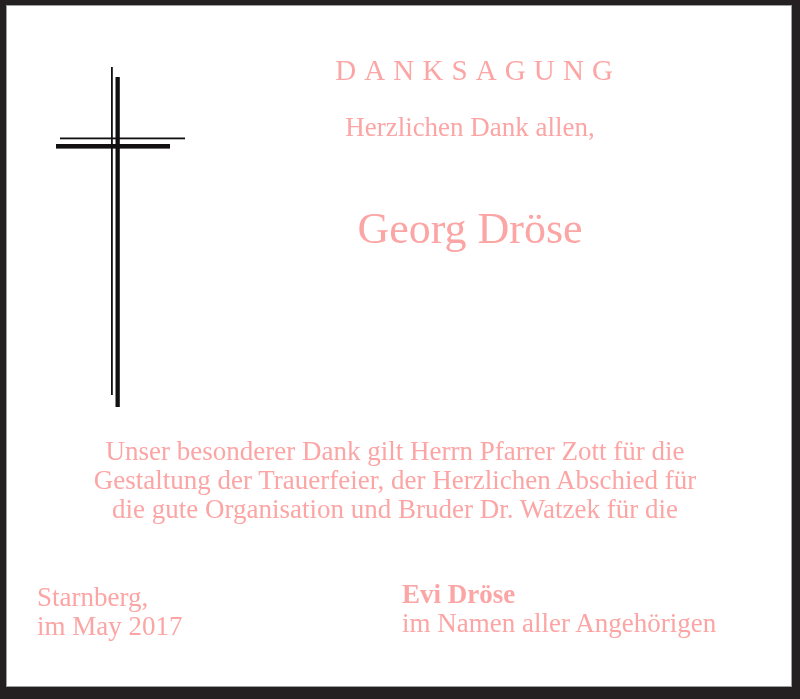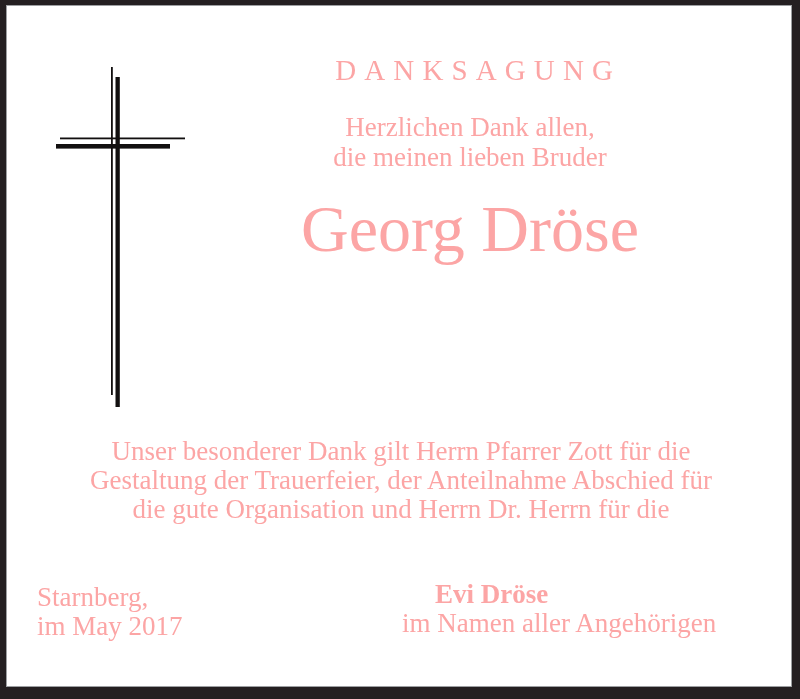--- a/index.html
+++ b/index.html
@@ -34,49 +34,48 @@
     white-space: nowrap;
   }
   .intro {
     top: 112px;
     font-size: 27px;
     line-height: 30px;
     text-align: center;
   }
   .name {
     top: 198px;
-    font-size: 66px;
+    font-size: 44px;
     line-height: 62px;
     white-space: nowrap;
   }
   .para1 {
     top: 291px;
     font-size: 27px;
     line-height: 29px;
   }
   .para2 {
     top: 437px;
     left: 6px; width: 778px;
     text-align: center;
     font-size: 27px;
     line-height: 29px;
-    padding-left: 6px;
   }
   .bottom-left {
     left: 37px; top: 544px;
     font-size: 27px;
     line-height: 28.5px;
     margin-top: 39px;
   }
   .bottom-right {
     left: 402px; top: 580px;
     font-size: 27px;
     line-height: 28.5px;
   }
-  .bold { font-weight: bold; margin-left: 33px; }
+  .bold { font-weight: bold; }
   .cross-wrap {
     position: absolute;
     left: 50px; top: 60px;
     width: 140px; height: 355px;
   }
 </style>
 </head>
 <body>
 
 <div class="page">
@@ -88,30 +87,29 @@
       <rect x="115.5" y="77" width="4.3" height="330" fill="#121010"></rect>
       <rect x="60" y="137.5" width="125" height="1.8" fill="#121010"></rect>
       <rect x="56" y="144" width="114" height="4.6" fill="#121010"></rect>
     </svg>
   </div>
 
   <div class="abs center-col title txt">DANKSAGUNG</div>
 
   <div class="abs center-col intro txt">
     <div>Herzlichen Dank allen,</div>
-    <div>die meinen lieben Bruder</div>
   </div>
 
   <div class="abs center-col name txt">Georg Dröse</div>
 
 
   <div class="abs para2 txt">
     <div>Unser besonderer Dank gilt Herrn Pfarrer Zott für die</div>
-    <div>Gestaltung der Trauerfeier, der Anteilnahme Abschied für</div>
-    <div>die gute Organisation und Herrn Dr. Herrn für die</div>
+    <div>Gestaltung der Trauerfeier, der Herzlichen Abschied für</div>
+    <div>die gute Organisation und Bruder Dr. Watzek für die</div>
   </div>
 
   <div class="abs bottom-left txt">
     <div>Starnberg,</div>
     <div>im May 2017</div>
   </div>
 
   <div class="abs bottom-right txt">
     <div class="bold">Evi Dröse</div>
     <div>im Namen aller Angehörigen</div>

